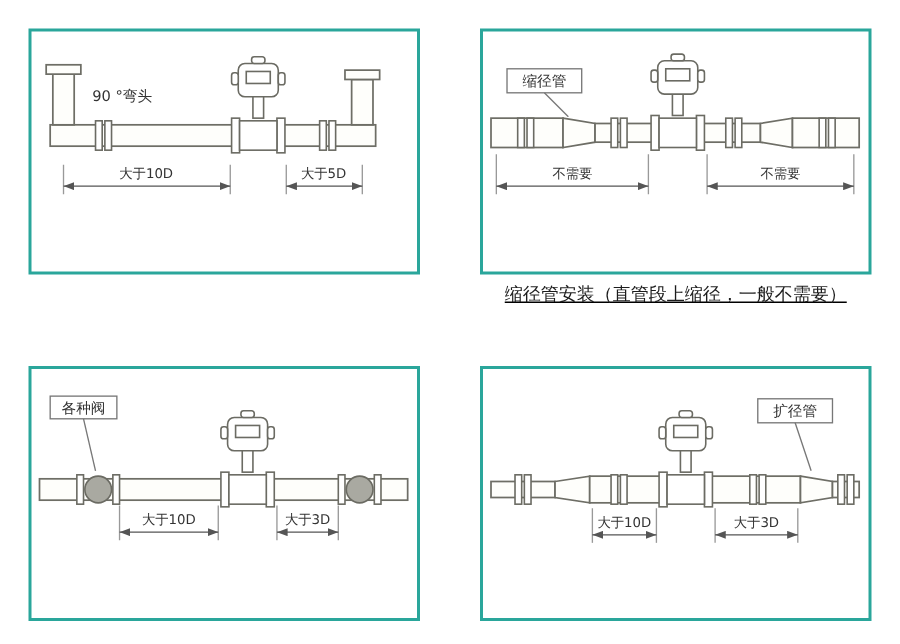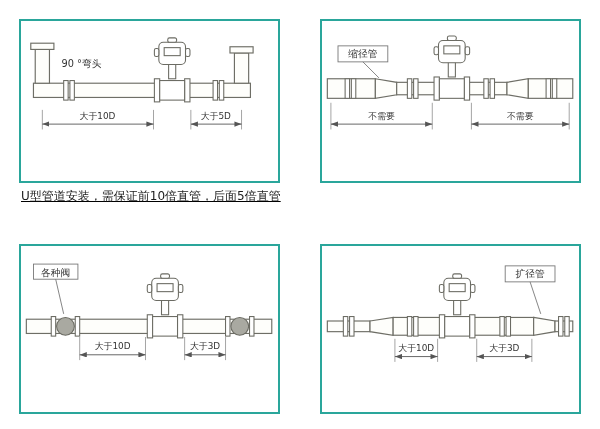--- a/index.html
+++ b/index.html
@@ -96,21 +96,20 @@
           <text class="dimtext" x="86" y="100">大于10D</text>
         </g>
         <g>
           <line class="ext" x1="191" y1="90" x2="191" y2="112"></line>
           <line class="ext" x1="248" y1="90" x2="248" y2="112"></line>
           <line class="dimline" x1="191" y1="106" x2="248" y2="106" marker-start="url(#arrow)" marker-end="url(#arrow)"></line>
           <text class="dimtext" x="219" y="100">大于5D</text>
         </g>
       </svg>
     </div>
-    <figcaption>U型管道安装，需保证前10倍直管，后面5倍直管</figcaption>
   </figure>
 
   <figure class="r1">
     <div class="panel">
       <svg viewBox="0 0 289 160">
         <rect class="pipe" x="6" y="55" width="54" height="22"></rect>
         <path class="cone" d="M60,55 L84,59 L84,73 L60,77 Z"></path>
         <rect class="pipe" x="84" y="59" width="124" height="14"></rect>
         <path class="cone" d="M208,59 L232,55 L232,77 L208,73 Z"></path>
         <rect class="pipe" x="232" y="55" width="50" height="22"></rect>
@@ -131,20 +130,21 @@
           <text class="dimtext" x="67" y="100">不需要</text>
         </g>
         <g>
           <line class="ext" x1="168" y1="82" x2="168" y2="112"></line>
           <line class="ext" x1="278" y1="82" x2="278" y2="112"></line>
           <line class="dimline" x1="168" y1="106" x2="278" y2="106" marker-start="url(#arrow)" marker-end="url(#arrow)"></line>
           <text class="dimtext" x="223" y="100">不需要</text>
         </g>
       </svg>
     </div>
+    <figcaption>缩径管安装（直管段上缩径，一般不需要）</figcaption>
   </figure>
 
   <figure class="r2">
     <div class="panel">
       <svg viewBox="0 0 289 166">
         <rect class="pipe" x="6" y="72" width="276" height="16"></rect>
         <use href="#valve" x="50" y="80"></use>
         <use href="#valve" x="246" y="80"></use>
         <use href="#meter" x="162" y="80"></use>
         <g>

